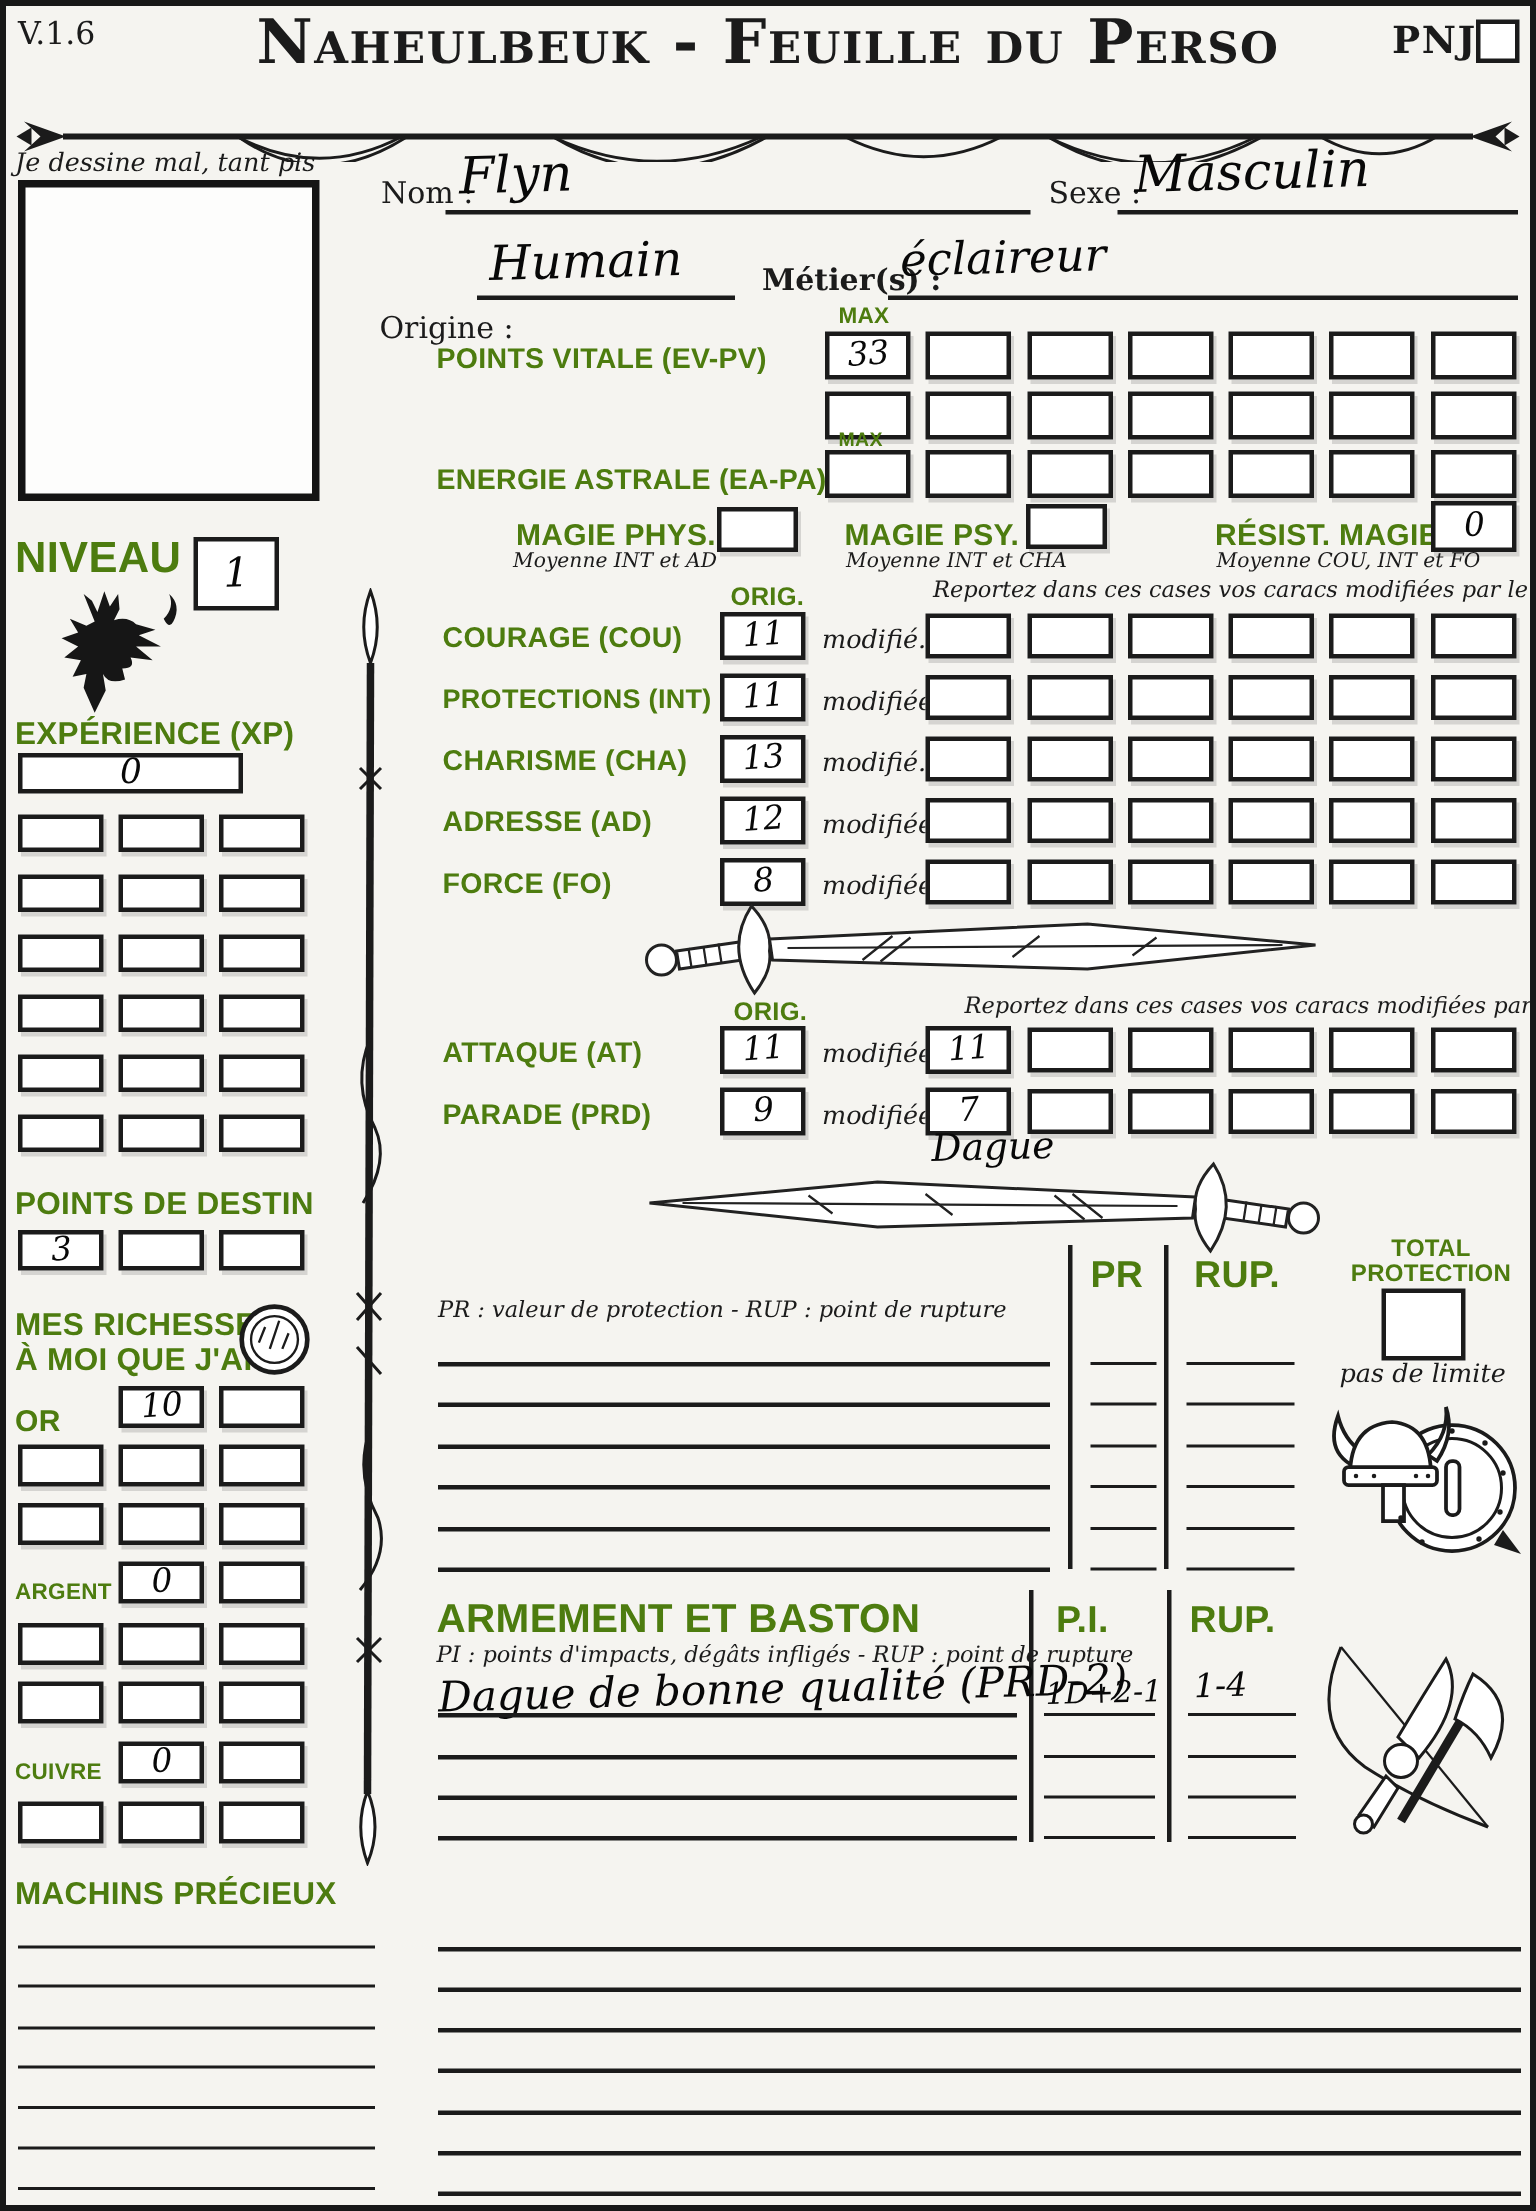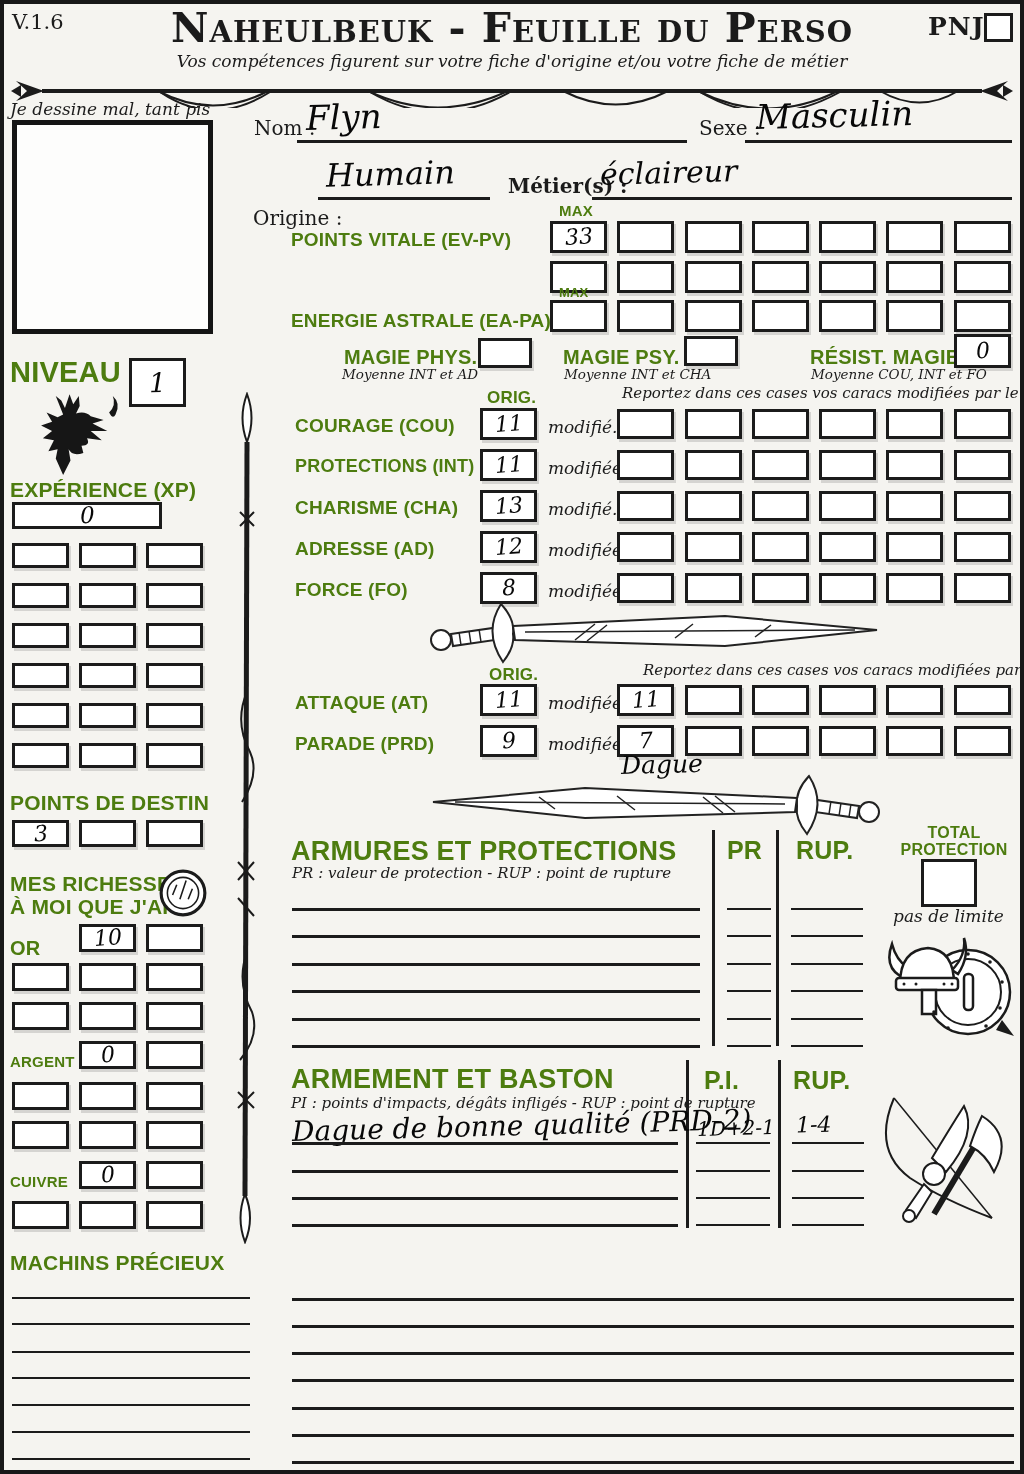--- a/index.html
+++ b/index.html
@@ -22,21 +22,20 @@
 </style>
 </head>
 <body>
 
 <div class="page">
 
   <div class="cal" style="left:12px;top:12px;font-size:21px;">V.1.6</div>
   <div class="abs title" style="left:0;top:4px;width:1024px;font-size:41px;">Naheulbeuk - Feuille du Perso</div>
   <div class="cal title" style="left:928px;top:14px;font-size:25px;font-weight:700;">PNJ</div>
   <div class="abs" style="left:984px;top:13px;width:29px;height:29px;border:3px solid #1b1b1b;background:#fff;"></div>
-  <div class="cali abs" style="left:0;top:53px;width:1024px;text-align:center;font-size:17px;">Vos compétences figurent sur votre fiche d'origine et/ou votre fiche de métier</div>
 
   <div class="abs" style="left:8px;top:74px;">
     <svg width="1008" height="34" viewBox="0 0 1008 34">
       <g stroke="#1b1b1b" fill="none">
         <line x1="34" y1="17" x2="974" y2="17" stroke-width="4"></line>
         <path d="M150,17 Q205,46 260,17" stroke-width="2"></path>
         <path d="M152,18 Q205,54 262,18" stroke-width="2"></path>
         <path d="M360,17 Q430,50 500,17" stroke-width="2"></path>
         <path d="M362,18 Q430,58 502,18" stroke-width="2"></path>
         <path d="M555,17 Q608,44 660,17" stroke-width="2"></path>
@@ -332,21 +331,20 @@
         <path d="M26,34 L68,28 L70,40 L28,46 Z"></path>
         <path d="M34,32 L36,45 M44,31 L46,44 M54,29 L56,42" stroke-width="1.5"></path>
         <path d="M76,4 Q58,32 78,62 Q90,47 88,34 Q90,19 76,4 Z"></path>
         <path d="M88,26 L300,16 L452,30 L300,46 L90,40 Z"></path>
         <path d="M100,32 L430,30" stroke-width="1.5" fill="none"></path>
         <path d="M150,40 L170,24 M162,41 L182,25 M250,38 L268,24 M330,37 L346,25" stroke-width="1.5" fill="none"></path>
       </g>
     </svg>
   </div>
 
-  <div class="bl" style="left:291px;top:838px;font-size:27px;">ARMURES ET PROTECTIONS</div>
   <div class="cali" style="left:292px;top:866px;font-size:15px;">PR : valeur de protection - RUP : point de rupture</div>
   <div class="vl" style="left:712px;top:830px;height:216px;"></div>
   <div class="vl" style="left:776px;top:830px;height:216px;"></div>
   <div class="bl" style="left:727px;top:838px;font-size:25px;">PR</div>
   <div class="bl" style="left:796px;top:838px;font-size:25px;">RUP.</div>
   <div class="hl" style="left:292px;top:908px;width:408px;"></div>
   <div class="hl" style="left:292px;top:935px;width:408px;"></div>
   <div class="hl" style="left:292px;top:963px;width:408px;"></div>
   <div class="hl" style="left:292px;top:990px;width:408px;"></div>
   <div class="hl" style="left:292px;top:1018px;width:408px;"></div>

